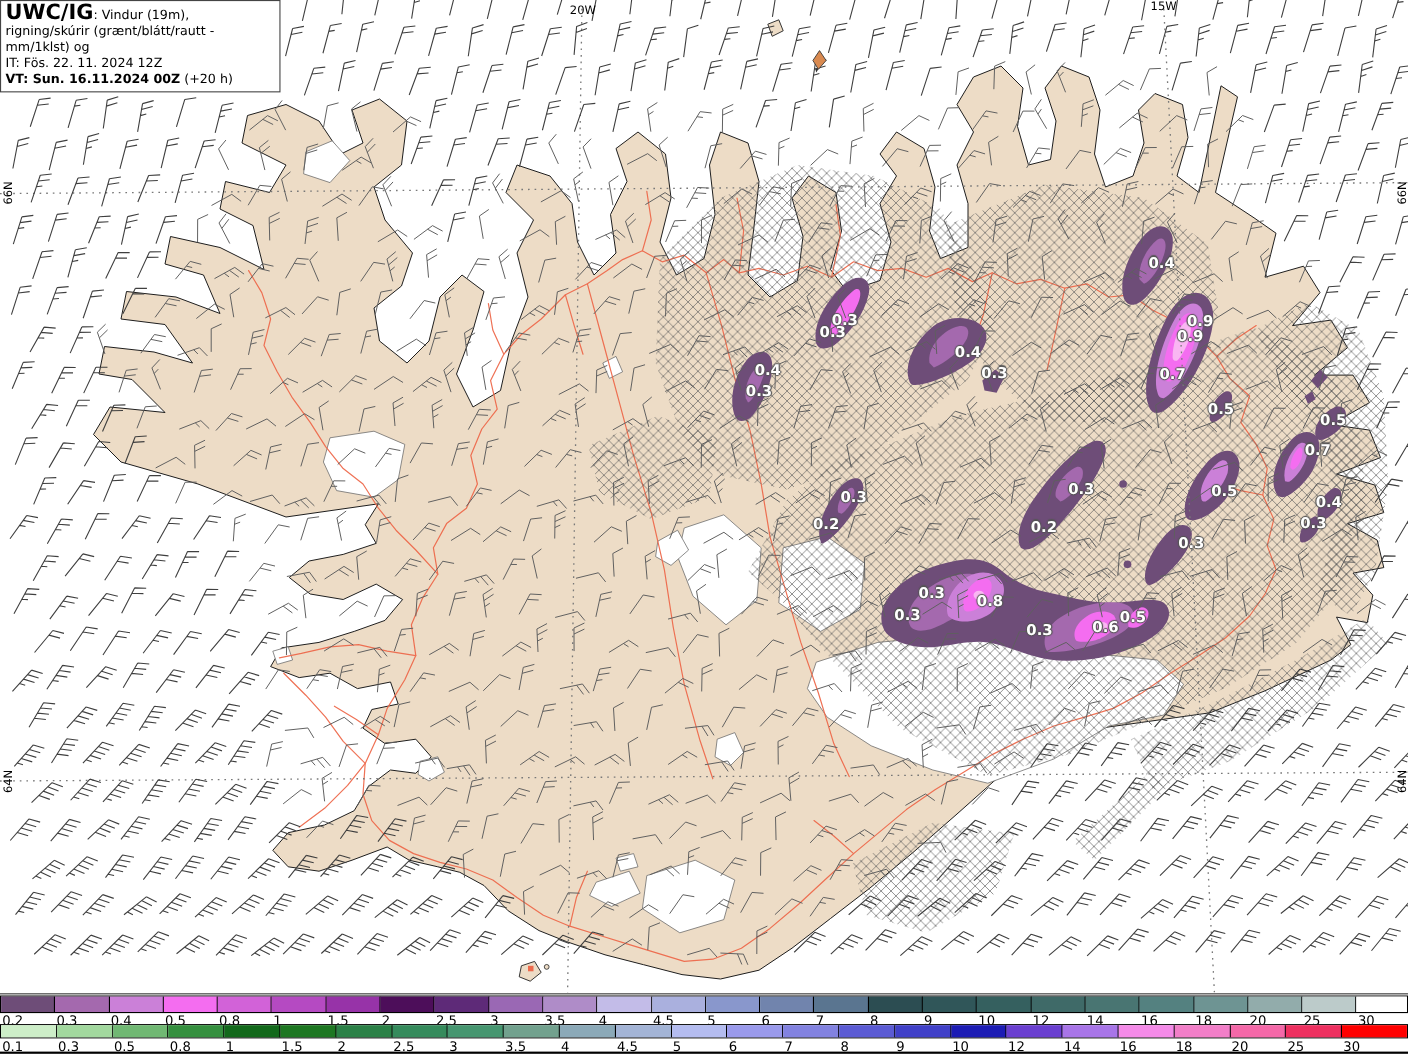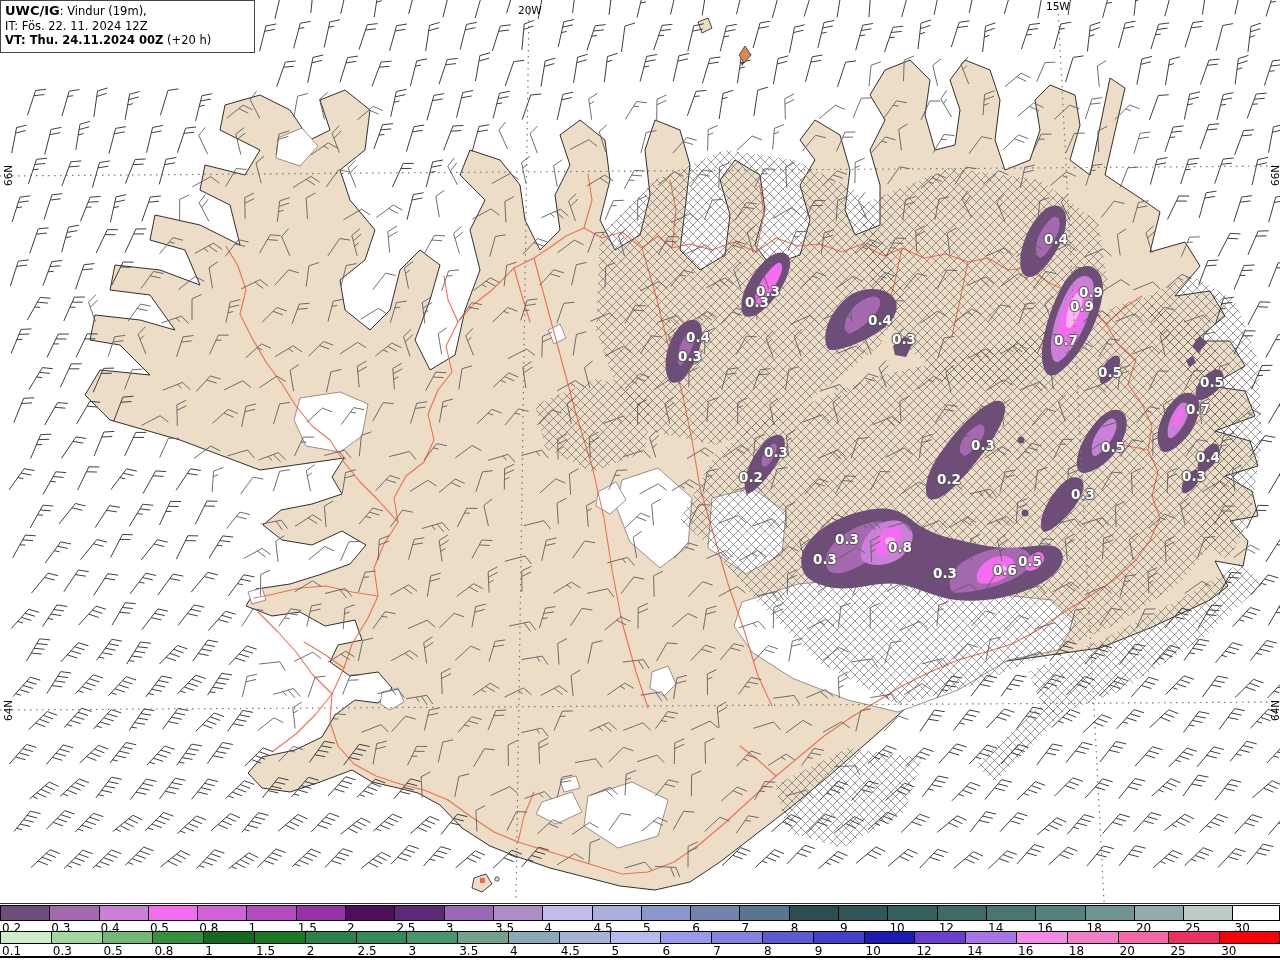--- a/index.html
+++ b/index.html
@@ -4,21 +4,21 @@
 <style>
   html,body{margin:0;padding:0;background:#fff;}
   #stage{position:relative;width:1280px;height:960px;background:#fff;overflow:hidden;
          font-family:"DejaVu Sans","Liberation Sans",sans-serif;}
   #mapframe{position:absolute;left:0;top:0;width:1278px;height:902px;border:1px solid #000;box-sizing:border-box;}
   svg{position:absolute;left:0;top:0;}
   
   #titlebox{position:absolute;left:0;top:0;width:244px;background:#fff;border:1px solid #444;
             padding:3px 5px 4px 4px;font-size:11.5px;line-height:14.5px;color:#000;z-index:40;}
   #titlebox .b{font-weight:bold;}
-  #titlebox .prod{font-size:13px;font-weight:bold;}
+  #titlebox .prod{font-size:19px;font-weight:bold;}
   
   .gratlab{position:absolute;font-size:10.5px;color:#000;z-index:30;white-space:nowrap;}
   .gratlab.vert{transform:rotate(-90deg);transform-origin:0 0;}
   
   .plab{position:absolute;font-size:13.5px;font-weight:bold;color:#fff;z-index:25;
         text-shadow:1px 0 1px #555,-1px 0 1px #555,0 1px 1px #555,0 -1px 1px #555;
         transform:translate(-50%,-55%);white-space:nowrap;}
   
   .scalebar{position:absolute;left:0;display:flex;z-index:35;border:1px solid #000;box-sizing:border-box;background:#fff;}
   .scalebar .seg{height:100%;border-right:1px solid #000;box-sizing:border-box;flex:none;}
@@ -187,22 +187,23 @@
       </g>
 
     <g>
       <path d="M745,46 L751,55 L744,63 L739,55 Z" fill="#d98a50" stroke="#333" stroke-width="0.8"></path>
       <path d="M744,63 L742,66 L741,62 Z" fill="#333"></path>
     </g>
   </svg>
 
   <div id="titlebox">
     <div><span class="prod">UWC/IG</span><span>: Vindur (19m),</span></div>
+    <div>rigning/skúrir (grænt/blátt/rautt - mm/1klst) og</div>
     <div>IT: Fös. 22. 11. 2024 12Z</div>
-    <div><span class="b">VT: Thu. 24.11.2024 00Z</span><span> (+20 h)</span></div>
+    <div><span class="b">VT: Sun. 16.11.2024 00Z</span><span> (+20 h)</span></div>
   </div>
 
   <div class="sep"></div>
   <div id="botline"></div>
 <span class="gratlab" style="left: 518px; top: 4px;">20W</span>
     <span class="gratlab" style="left: 1046px; top: 0px;">15W</span>
     <span class="gratlab vert" style="left: 2px; top: 186px;">66N</span>
     <span class="gratlab vert" style="left: 1269px; top: 186px;">66N</span>
     <span class="gratlab vert" style="left: 2px; top: 721px;">64N</span>
     <span class="gratlab vert" style="left: 1269px; top: 721px;">64N</span>

